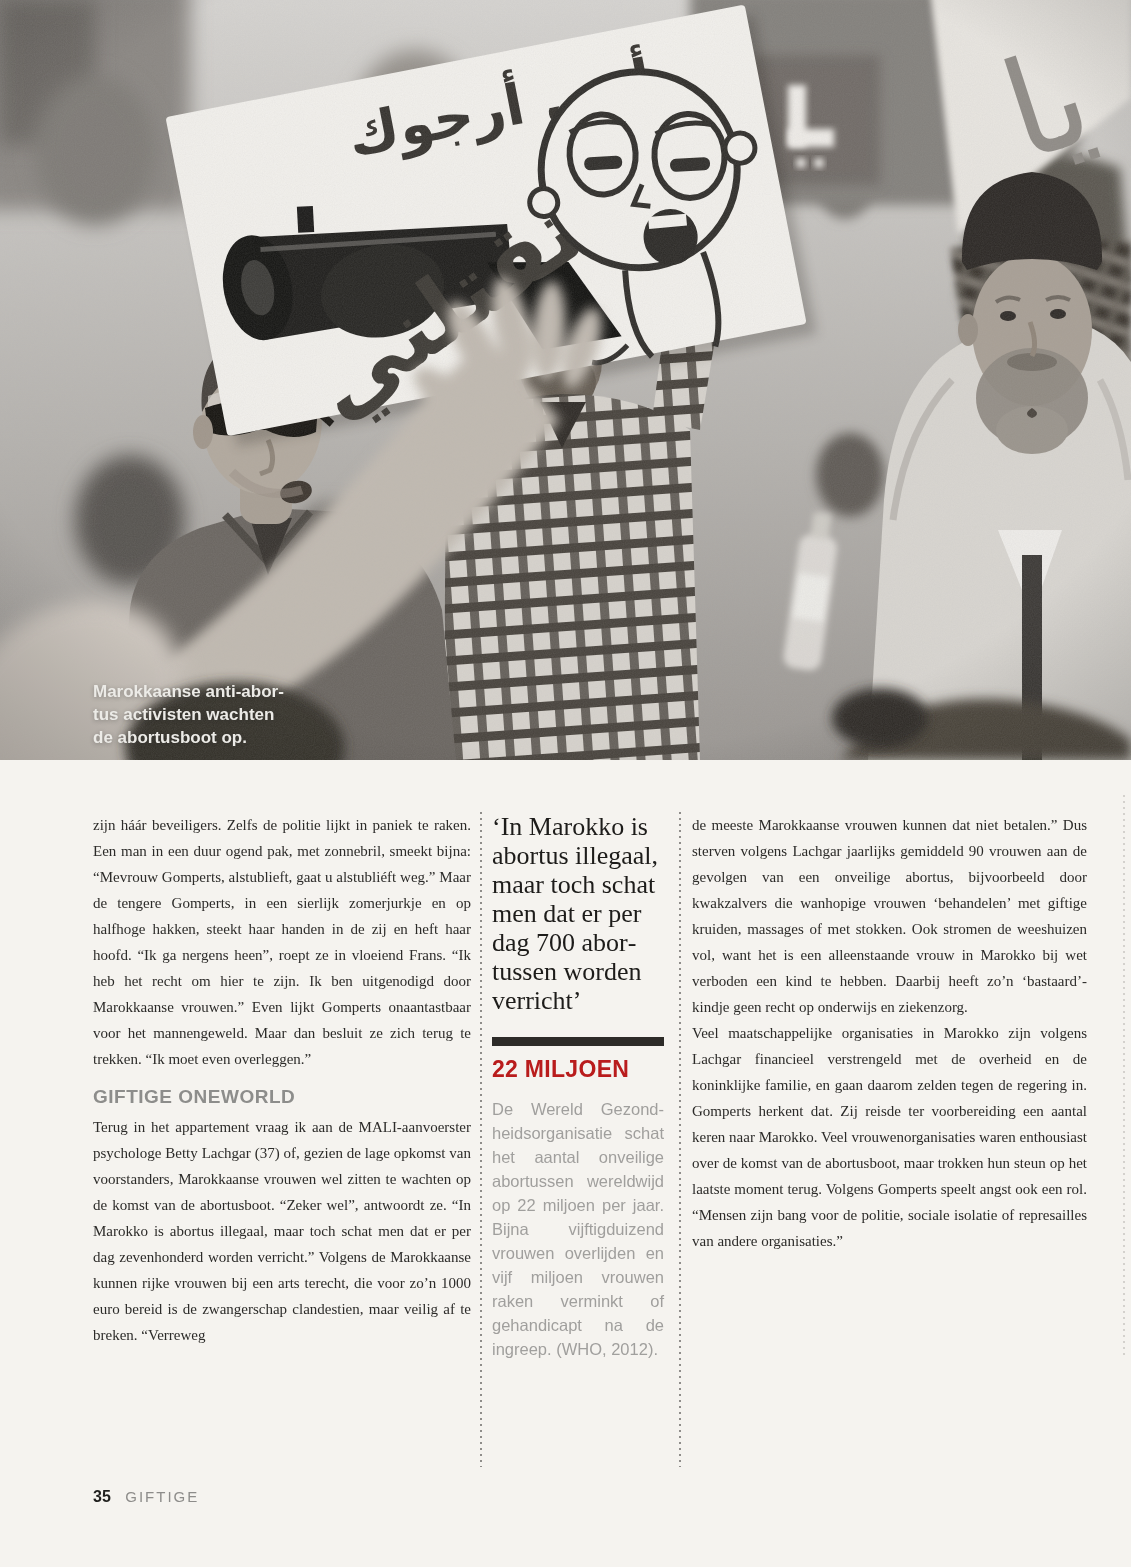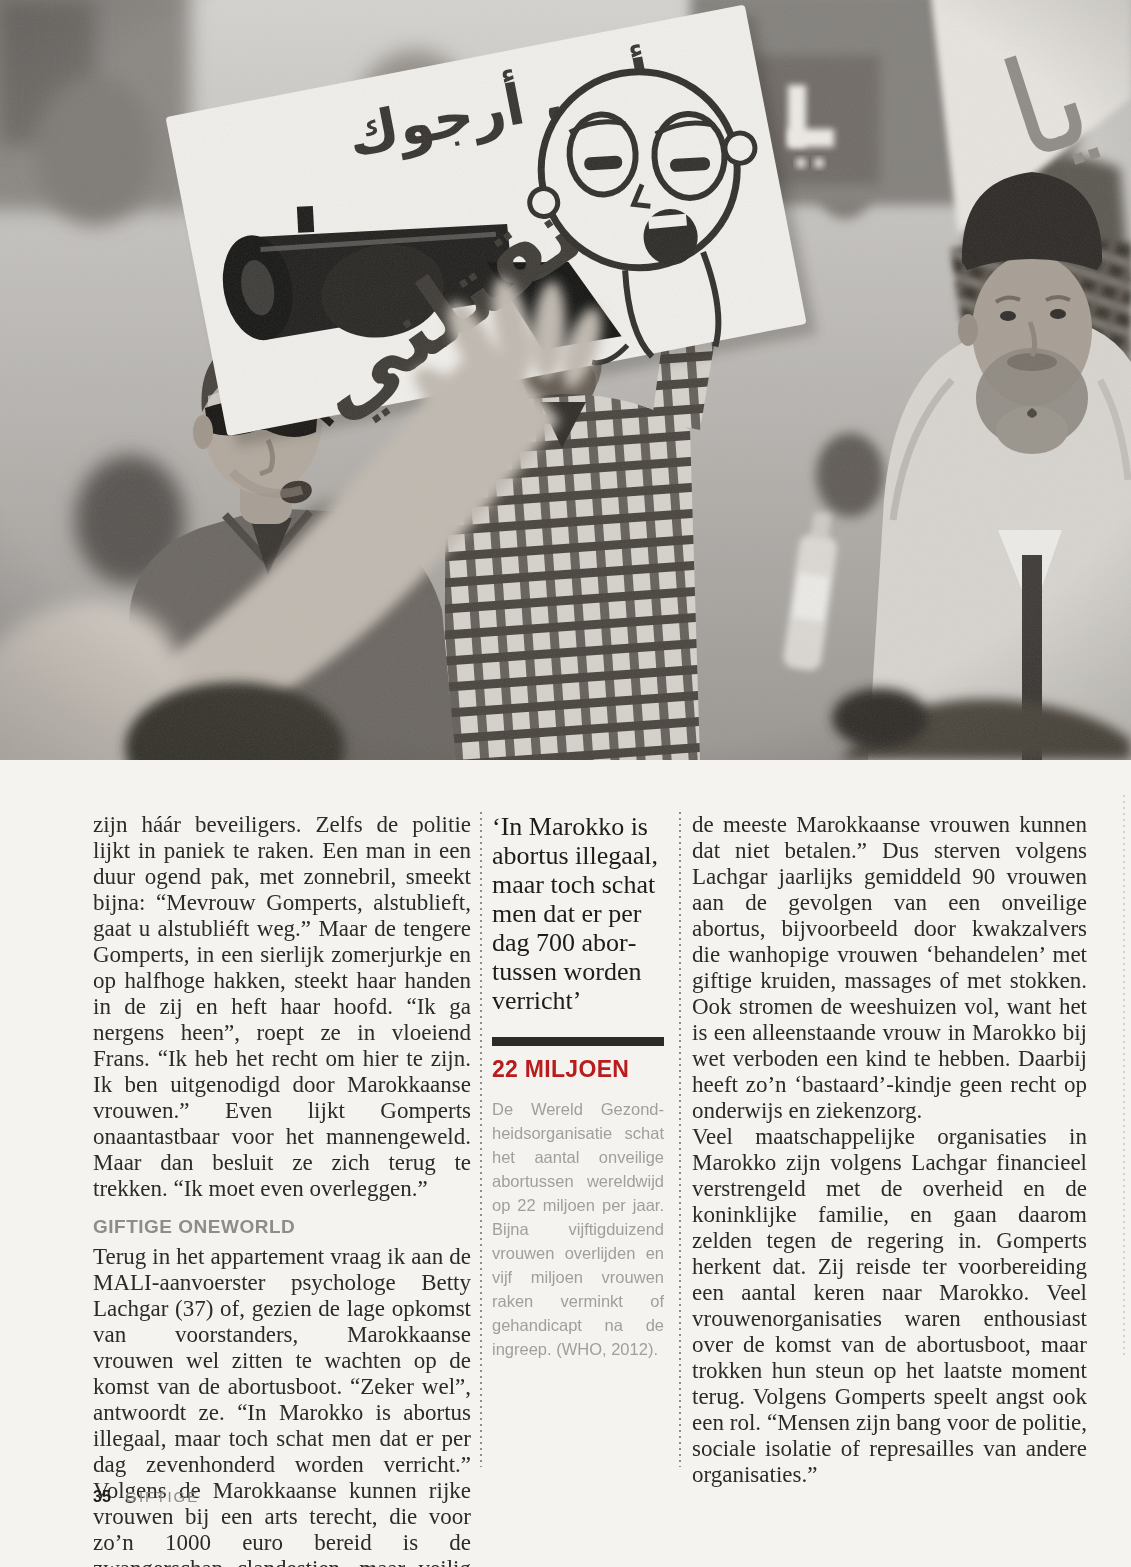--- a/index.html
+++ b/index.html
@@ -12,21 +12,21 @@
   .photo{position:absolute;top:0;left:0;width:1131px;height:760px;margin:0;}
   .photo svg{display:block;}
   .caption{
     position:absolute;left:93px;top:680px;width:260px;
     font-family:"Liberation Sans","DejaVu Sans",sans-serif;
     font-weight:bold;font-size:17px;line-height:23px;color:#ecebe7;
     text-shadow:0 1px 4px rgba(40,40,40,.35);
   }
   .article{position:absolute;top:0;left:0;width:1131px;height:1567px;}
   .col{position:absolute;top:812px;}
-  .col p{margin:0;text-align:justify;font-size:23px;line-height:26px;color:#2c2b29;}
+  .col p{margin:0;text-align:justify;font-size:15px;line-height:26px;color:#2c2b29;}
   .col-left{left:93px;width:378px;}
   .col-mid{left:492px;width:172px;}
   .col-right{left:692px;width:395px;}
   .section-heading{
     margin:14px 0 6px 0;
     font-family:"Liberation Sans","DejaVu Sans",sans-serif;
     font-size:19px;font-weight:bold;letter-spacing:.5px;color:#8d8d8b;
   }
   .pullquote{
     margin:0;font-size:26px;line-height:29px;color:#1d1c1a;
@@ -230,20 +230,25 @@
       <ellipse cx="70" cy="705" rx="120" ry="95" fill="#ccc5bd" filter="url(#b10)" transform="rotate(-35 70 705)"></ellipse>
       <ellipse cx="235" cy="748" rx="110" ry="66" fill="#34302c" filter="url(#b6)"></ellipse>
       <path d="M840,760 q60,-70 170,-60 q80,8 121,40 L1131,760 Z" fill="#4e463c" filter="url(#b6)"></path>
       <ellipse cx="880" cy="718" rx="48" ry="30" fill="#2e2a25" filter="url(#b6)"></ellipse>
     </g>
 
     <rect width="1131" height="760" fill="url(#vign)"></rect>
     <rect width="1131" height="760" filter="url(#grain)"></rect>
   </svg>
 
+  <figcaption class="caption">
+    <span>Marokkaanse anti-abor-</span><br>
+    <span>tus activisten wachten</span><br>
+    <span>de abortusboot op.</span>
+  </figcaption>
 </figure>
 
 <main class="article">
   <section class="col col-left">
     <p>zijn háár beveiligers. Zelfs de politie lijkt in paniek te raken. Een man in een duur ogend pak, met zonnebril, smeekt bijna: “Mevrouw Gomperts, alstublieft, gaat u alstubliéft weg.” Maar de tengere Gomperts, in een sierlijk zomerjurkje en op halfhoge hakken, steekt haar handen in de zij en heft haar hoofd. “Ik ga nergens heen”, roept ze in vloeiend Frans. “Ik heb het recht om hier te zijn. Ik ben uitgenodigd door Marokkaanse vrouwen.” Even lijkt Gomperts onaantastbaar voor het mannengeweld. Maar dan besluit ze zich terug te trekken. “Ik moet even overleggen.”</p>
     <h3 class="section-heading">GIFTIGE ONEWORLD</h3>
     <p>Terug in het appartement vraag ik aan de MALI-aanvoerster psychologe Betty Lachgar (37) of, gezien de lage opkomst van voorstanders, Marokkaanse vrouwen wel zitten te wachten op de komst van de abortusboot. “Zeker wel”, antwoordt ze. “In Marokko is abortus illegaal, maar toch schat men dat er per dag zevenhonderd worden verricht.” Volgens de Marokkaanse kunnen rijke vrouwen bij een arts terecht, die voor zo’n 1000 euro bereid is de zwangerschap clandestien, maar veilig af te breken. “Verreweg</p>
   </section>
 
   <div class="divider divider-1"></div>

